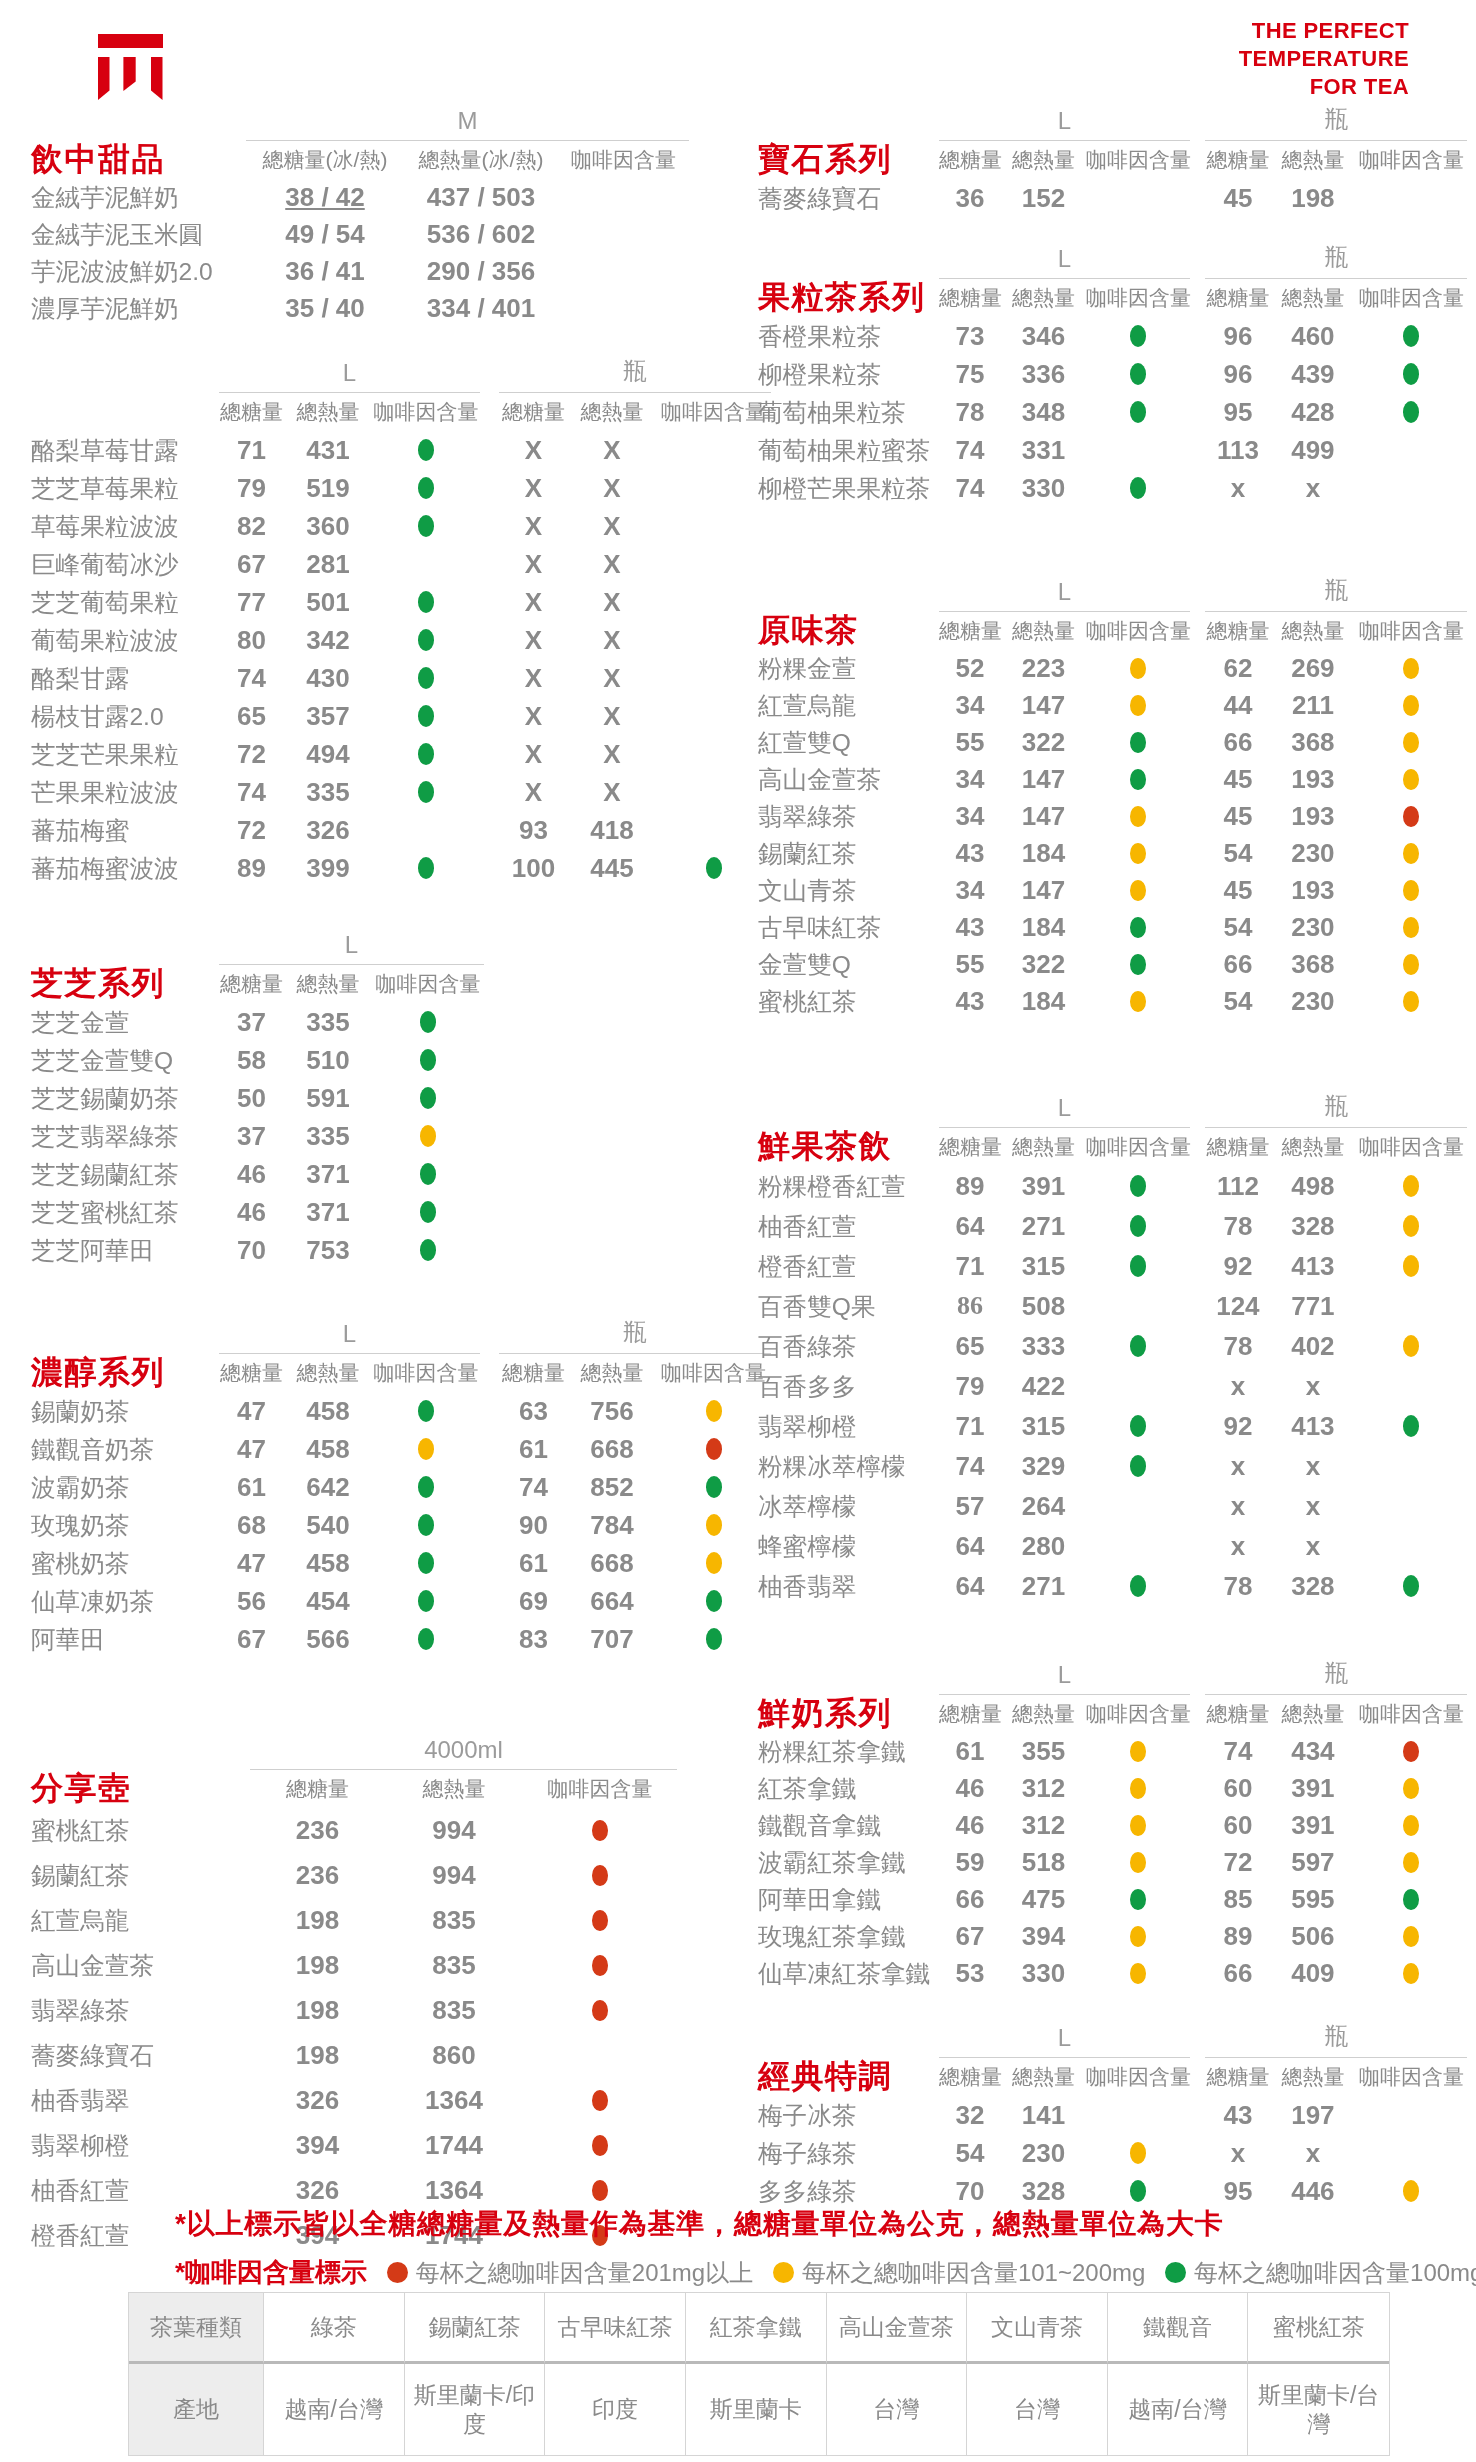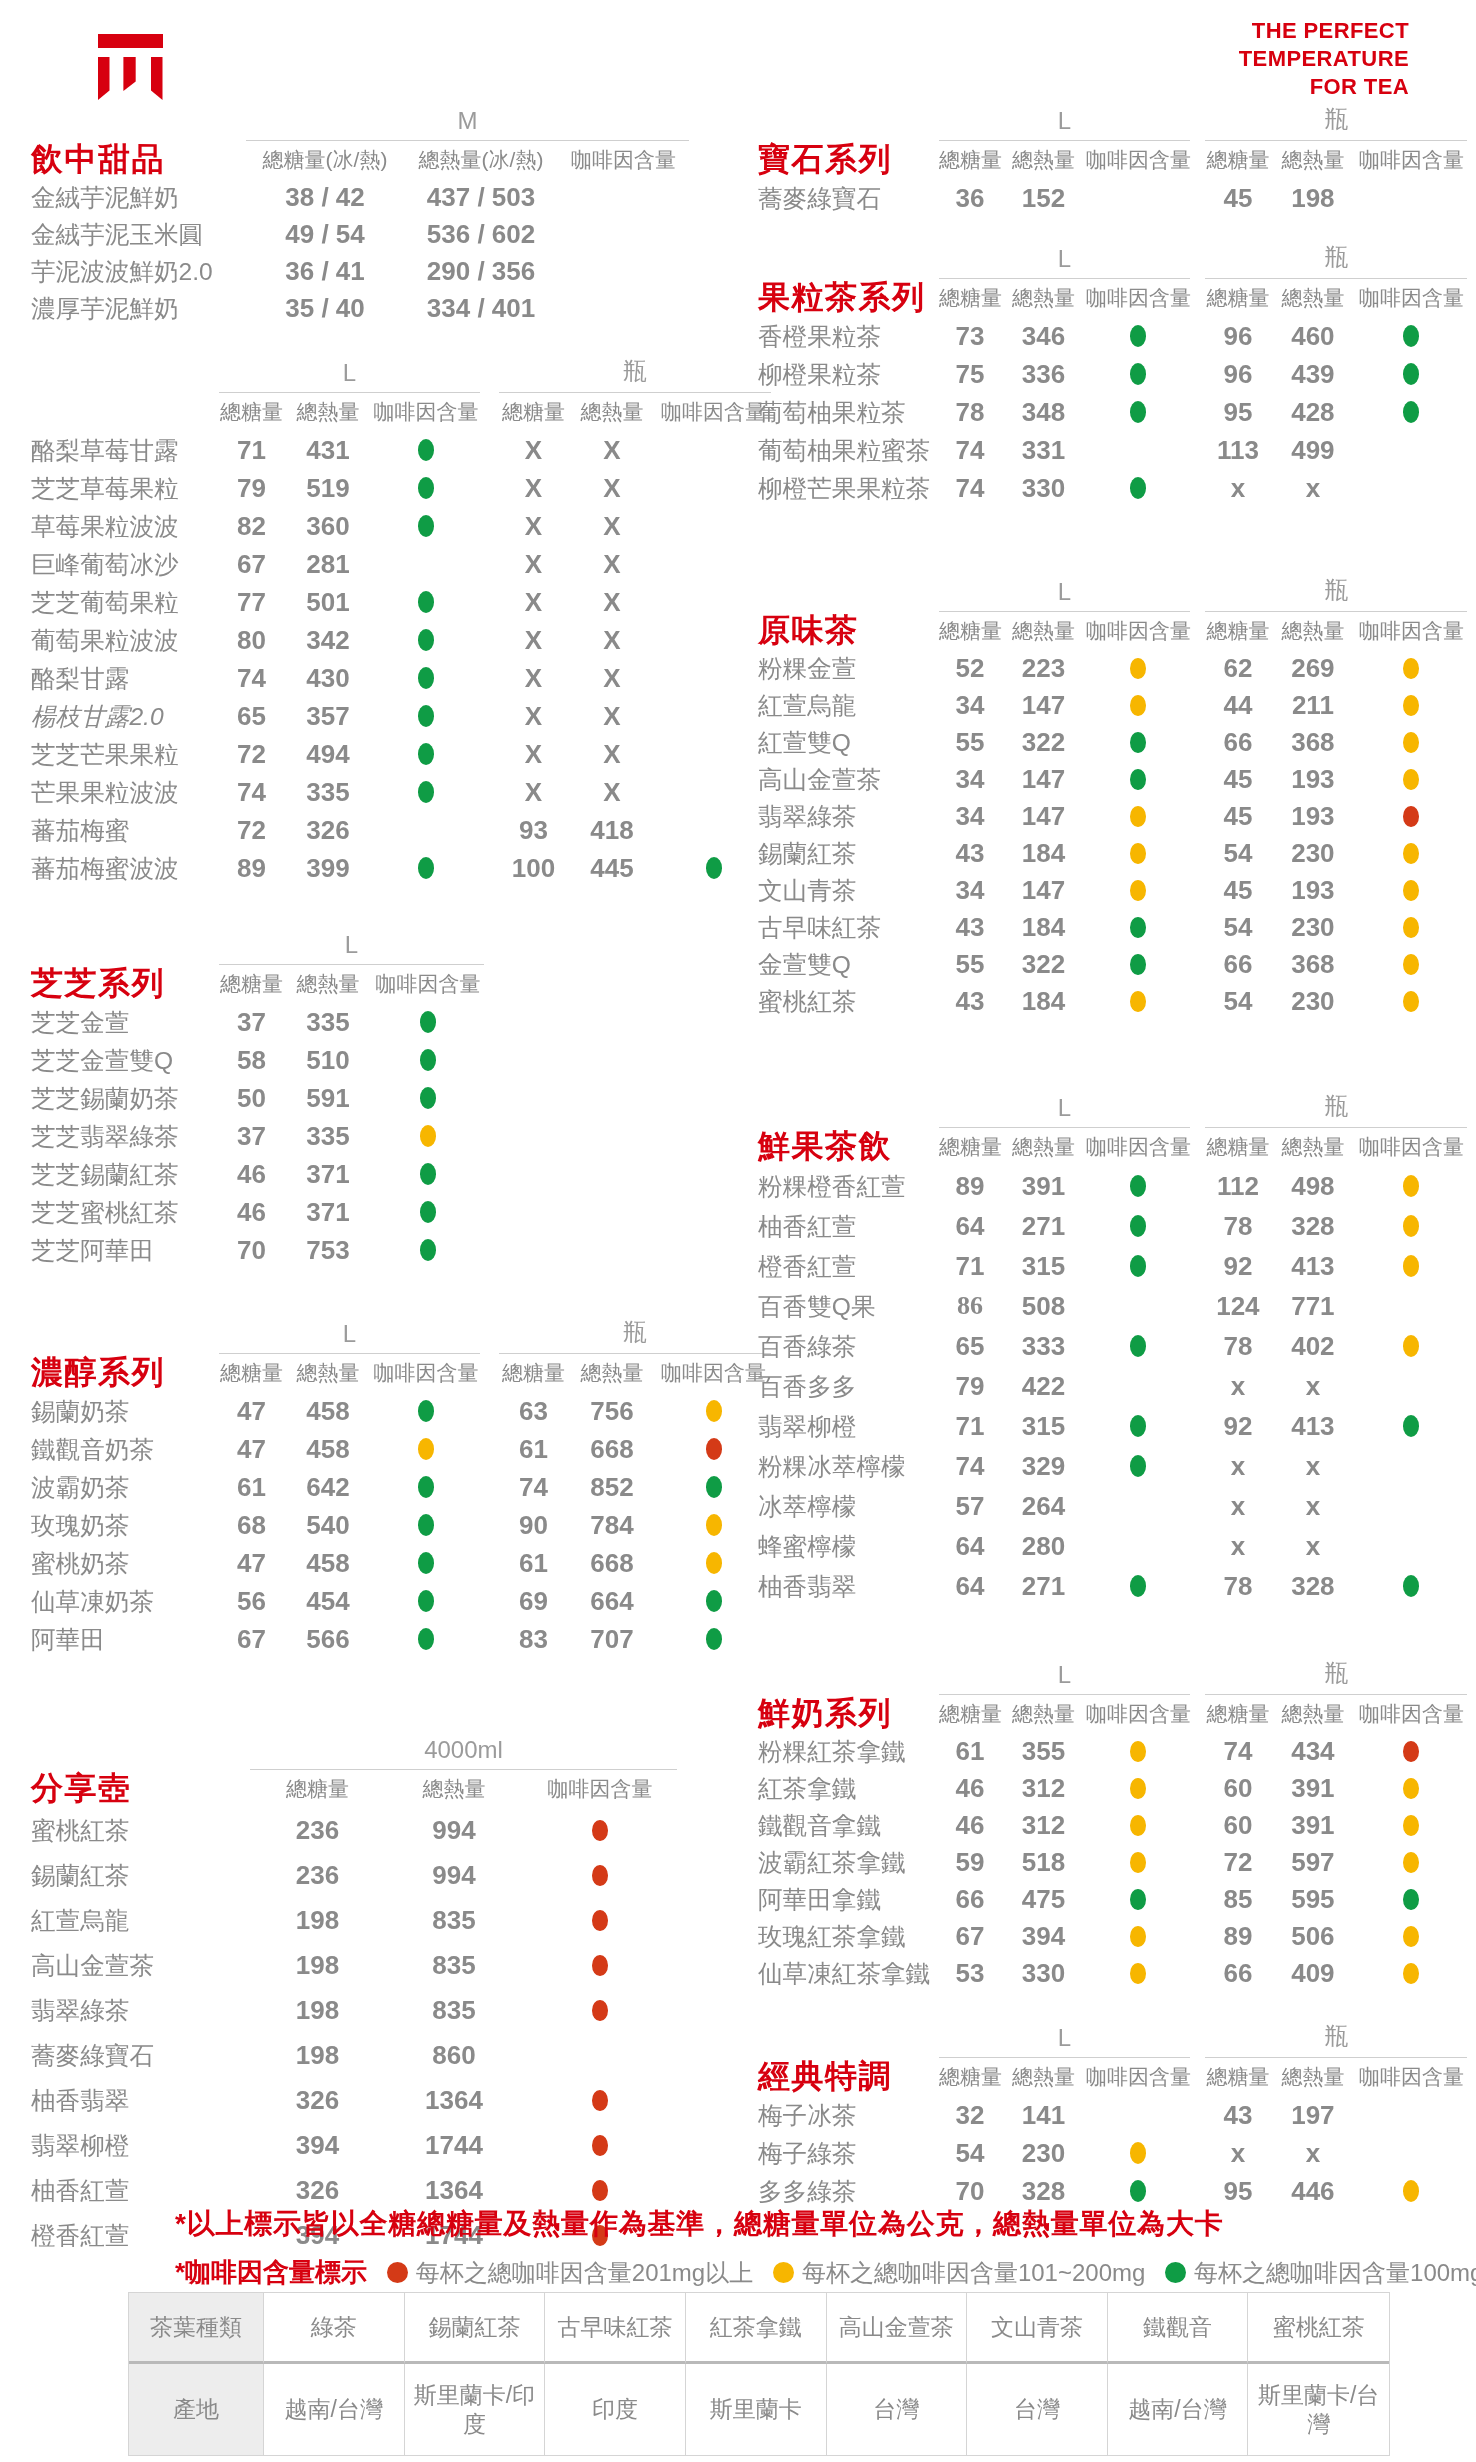--- a/index.html
+++ b/index.html
@@ -93,21 +93,21 @@
 
   <div class="col col-left">
       <section class="menu-section" style="margin-top: 0px;">
         <div class="sec-grid" style="grid-template-columns: 215px 158px 154px 131px; grid-auto-rows: 37px;">
           <div class="size-cell" style="grid-area: 1 / 2 / auto / 5;">M</div>
           <div class="sec-title">飲中甜品</div>
           <div class="head-cell" style="grid-area: 2 / 2;">總糖量(冰/熱)</div>
           <div class="head-cell" style="grid-area: 2 / 3;">總熱量(冰/熱)</div>
           <div class="head-cell" style="grid-area: 2 / 4;">咖啡因含量</div>
           <div class="name-cell" style="grid-area: 3 / 1;">金絨芋泥鮮奶</div>
-          <div class="num-cell" style="grid-area: 3 / 2;">38 / 42</div>
+          <div class="num-cell" style="grid-area: 3 / 2; text-decoration: underline;">38 / 42</div>
           <div class="num-cell" style="grid-area: 3 / 3;">437 / 503</div>
           <div class="dot-cell" style="grid-area: 3 / 4;"></div>
           <div class="name-cell" style="grid-area: 4 / 1;">金絨芋泥玉米圓</div>
           <div class="num-cell" style="grid-area: 4 / 2;">49 / 54</div>
           <div class="num-cell" style="grid-area: 4 / 3;">536 / 602</div>
           <div class="dot-cell" style="grid-area: 4 / 4;"></div>
           <div class="name-cell" style="grid-area: 5 / 1;">芋泥波波鮮奶2.0</div>
           <div class="num-cell" style="grid-area: 5 / 2;">36 / 41</div>
           <div class="num-cell" style="grid-area: 5 / 3;">290 / 356</div>
           <div class="dot-cell" style="grid-area: 5 / 4;"></div>
@@ -182,21 +182,21 @@
           <div class="dot-cell" style="grid-area: 8 / 8;"></div>
           <div class="name-cell" style="grid-area: 9 / 1;">酪梨甘露</div>
           <div class="num-cell" style="grid-area: 9 / 2;">74</div>
           <div class="num-cell" style="grid-area: 9 / 3;">430</div>
           <div class="dot-cell" style="grid-area: 9 / 4;">
             <span class="dot green"></span>
           </div>
           <div class="num-cell" style="grid-area: 9 / 6;">X</div>
           <div class="num-cell" style="grid-area: 9 / 7;">X</div>
           <div class="dot-cell" style="grid-area: 9 / 8;"></div>
-          <div class="name-cell" style="grid-area: 10 / 1; font-style: italic;">楊枝甘露2.0</div>
+          <div class="name-cell" style="grid-area: 10 / 1;">楊枝甘露2.0</div>
           <div class="num-cell" style="grid-area: 10 / 2;">65</div>
           <div class="num-cell" style="grid-area: 10 / 3;">357</div>
           <div class="dot-cell" style="grid-area: 10 / 4;">
             <span class="dot green"></span>
           </div>
           <div class="num-cell" style="grid-area: 10 / 6;">X</div>
           <div class="num-cell" style="grid-area: 10 / 7;">X</div>
           <div class="dot-cell" style="grid-area: 10 / 8;"></div>
           <div class="name-cell" style="grid-area: 11 / 1;">芝芝芒果果粒</div>
           <div class="num-cell" style="grid-area: 11 / 2;">72</div>

